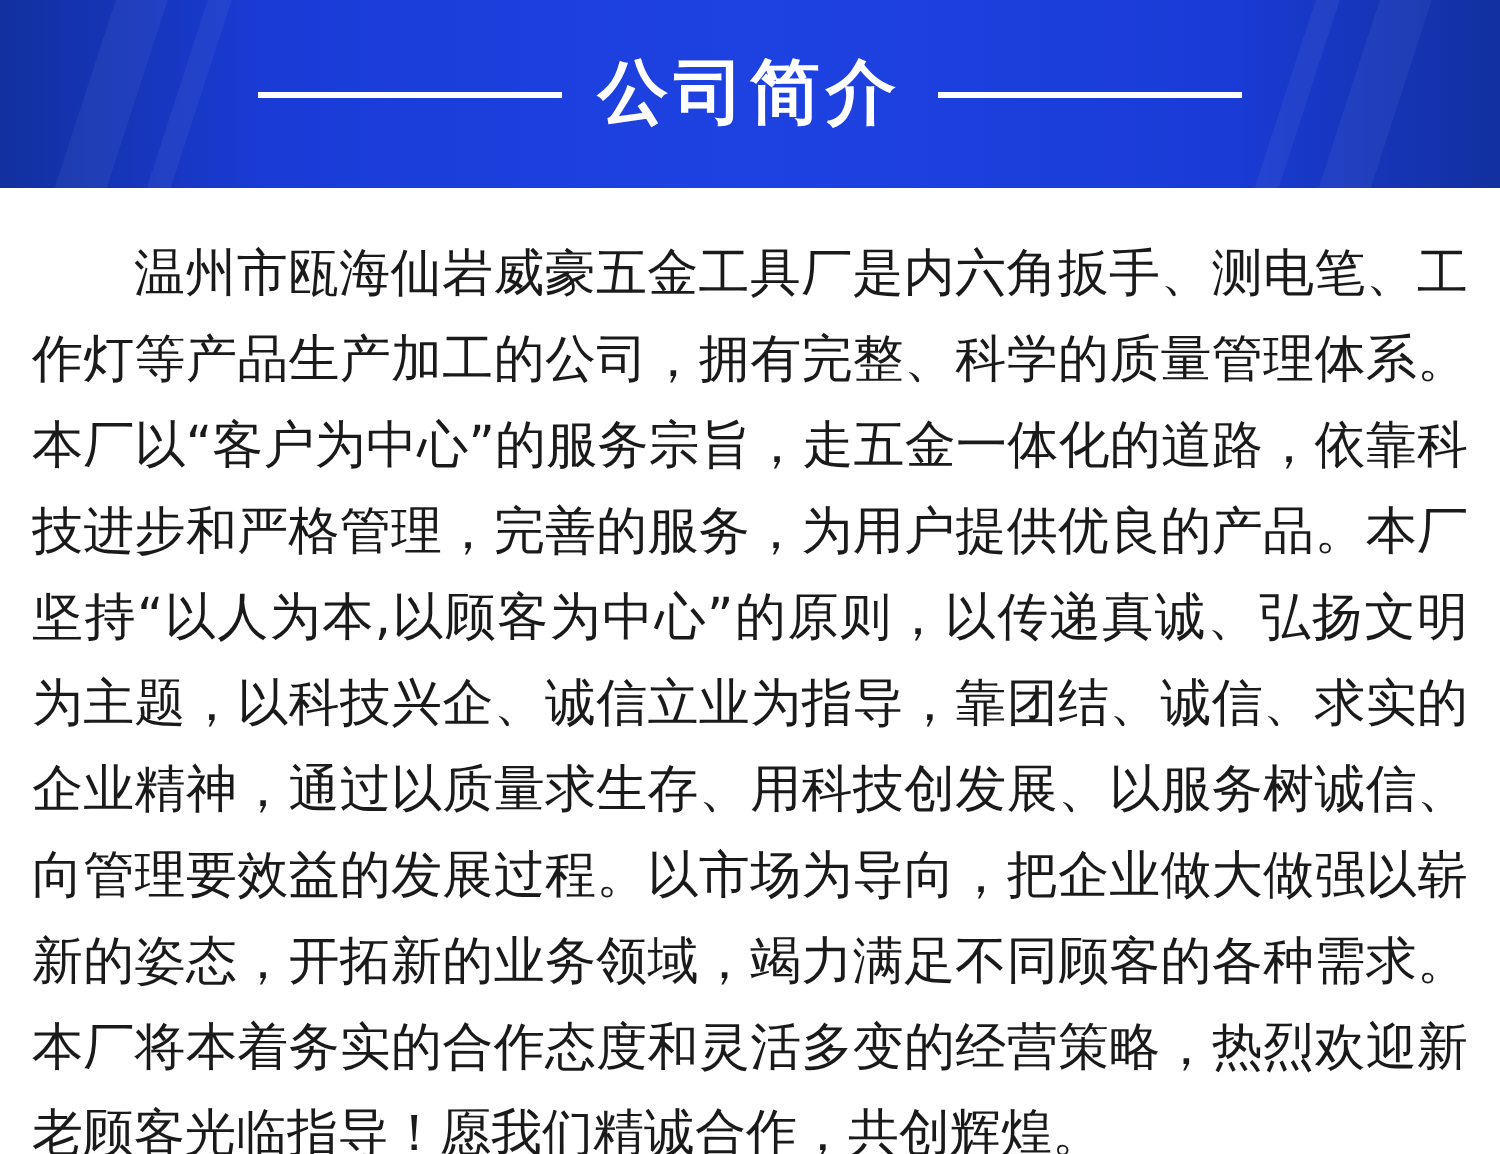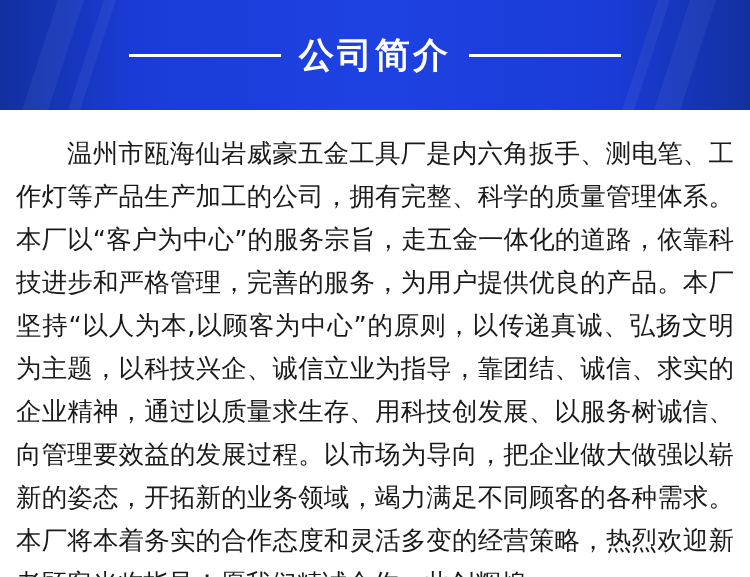--- a/index.html
+++ b/index.html
@@ -17,21 +17,21 @@
     position: relative;
     width: 750px;
     height: 577px;
     background: #ffffff;
   }
 
   
   .banner {
     position: relative;
     width: 750px;
-    height: 110px;
+    height: 94px;
     background: #1434c8;
     background: linear-gradient(90deg, #12309f 0%, #1a3bd6 18%, #1e42e2 50%, #1a3bd6 82%, #12309f 100%);
     display: flex;
     align-items: center;
     justify-content: center;
     overflow: hidden;
   }
   .banner-stripe {
     position: absolute;
     top: 0;

